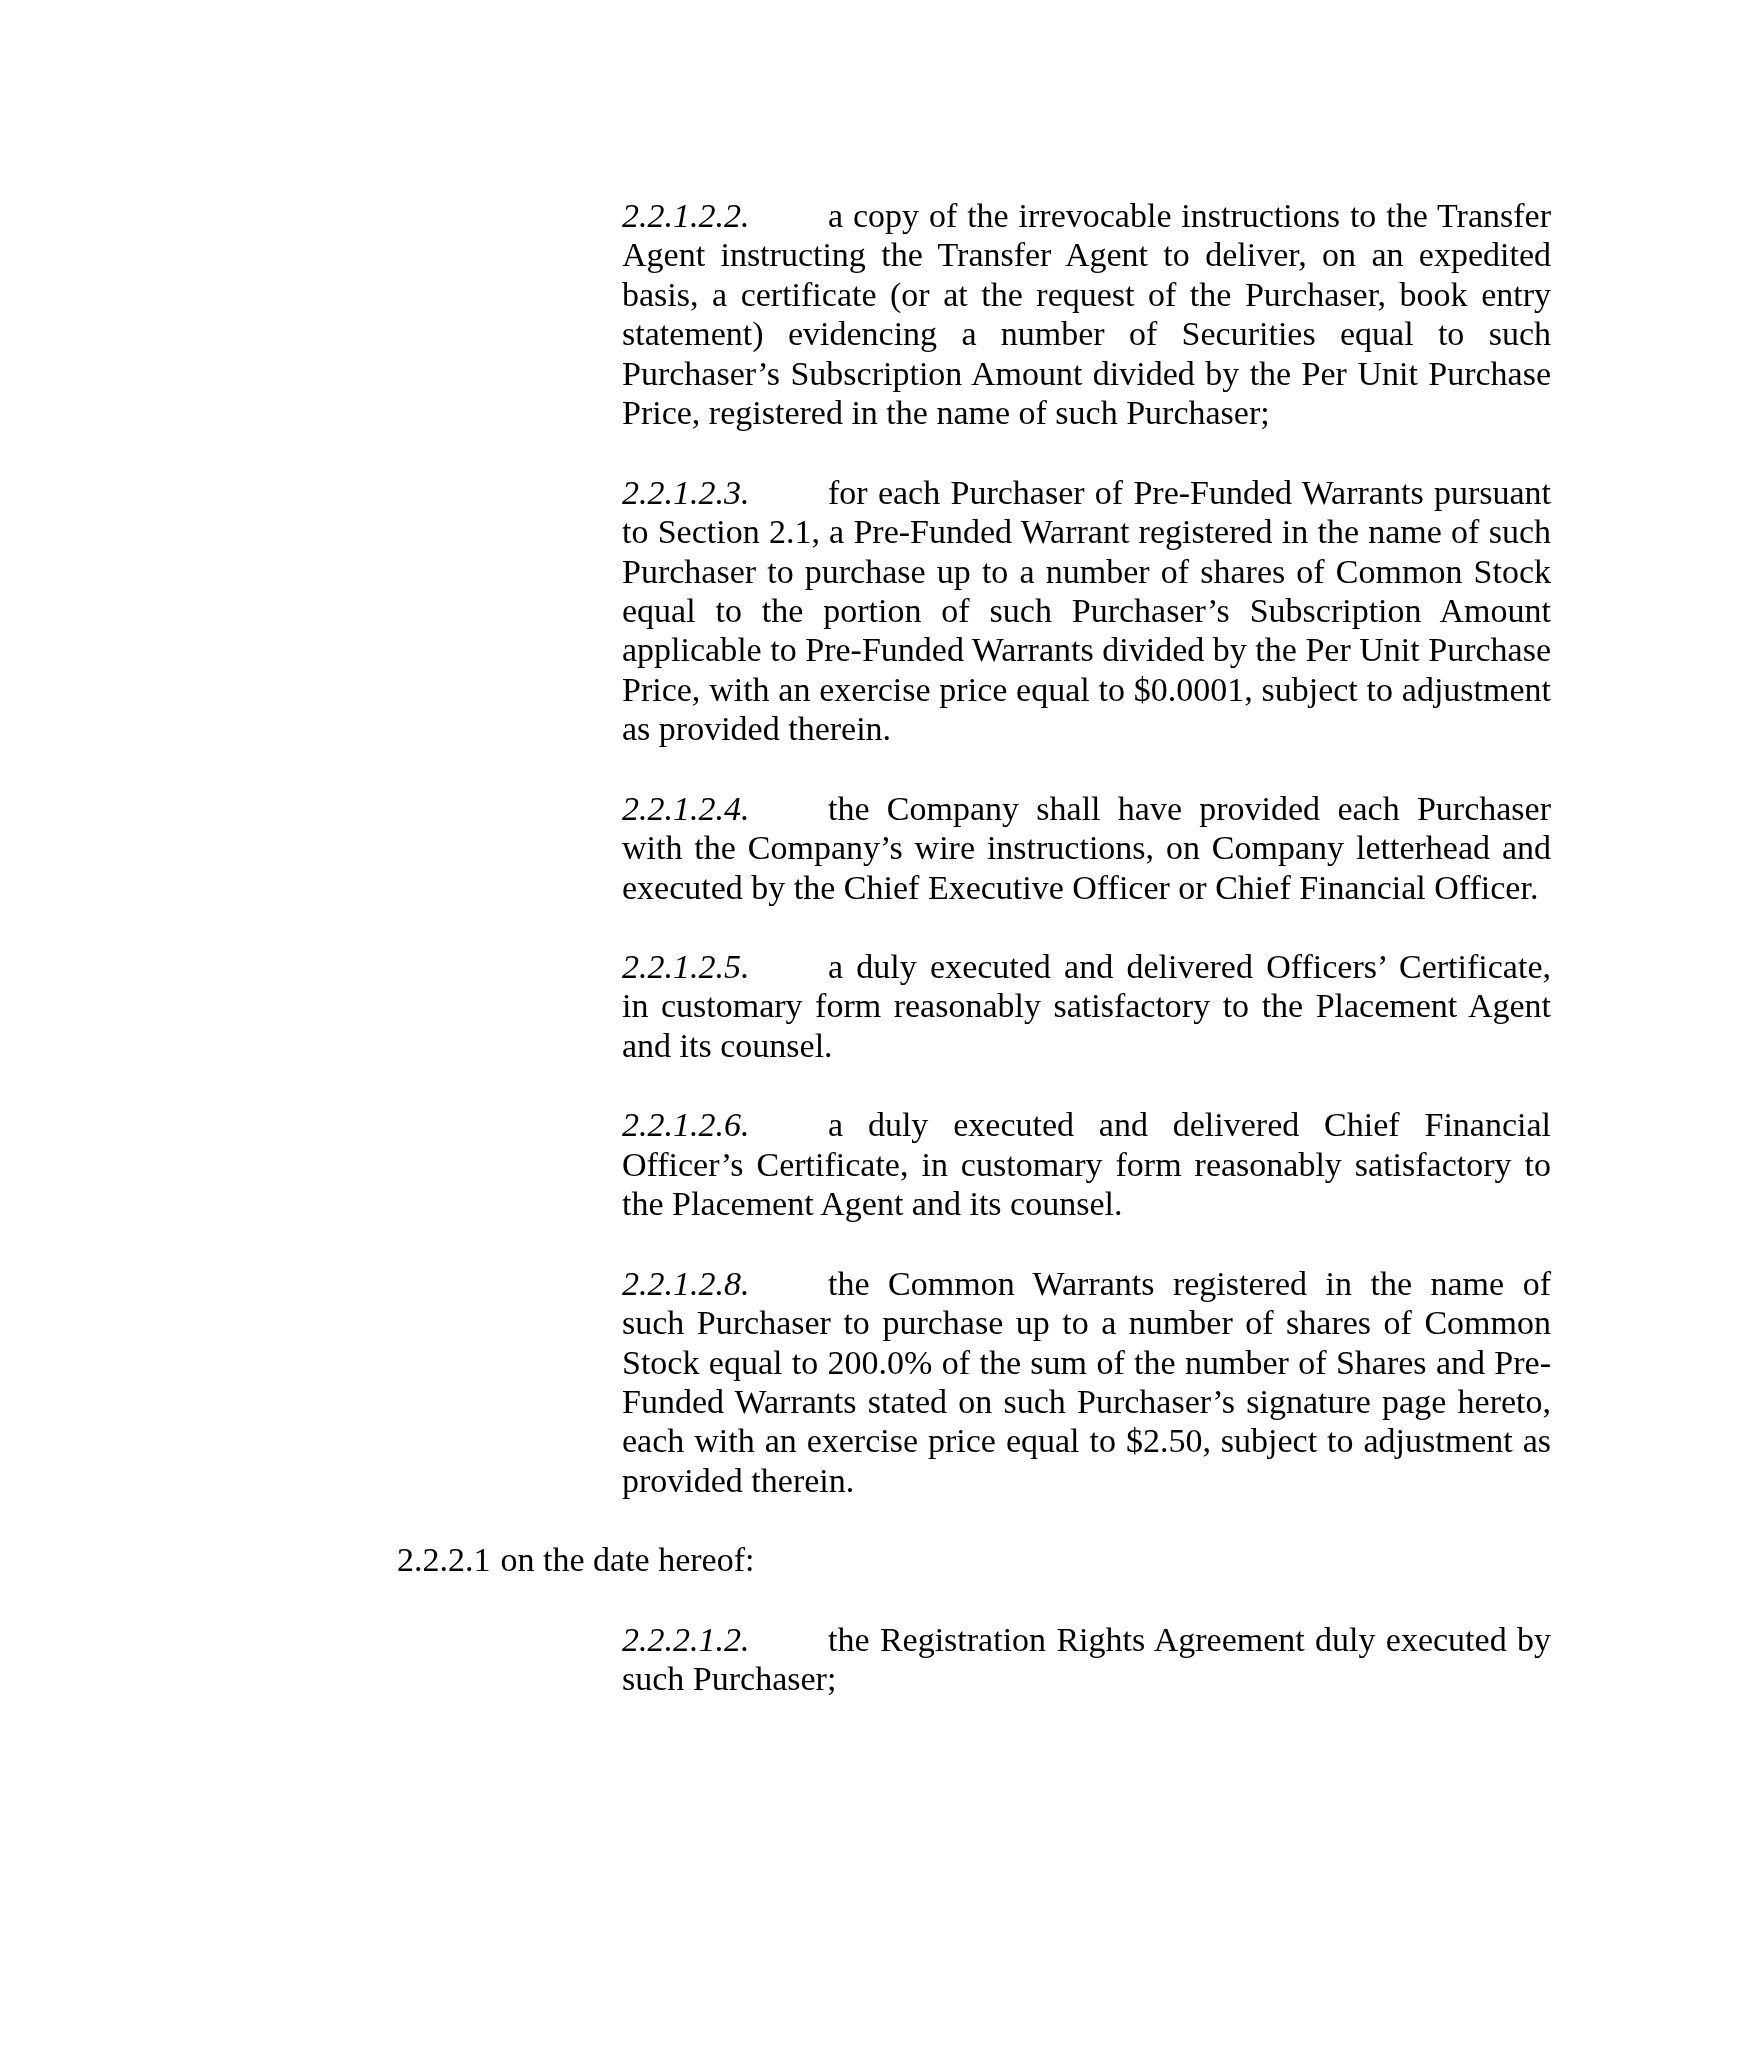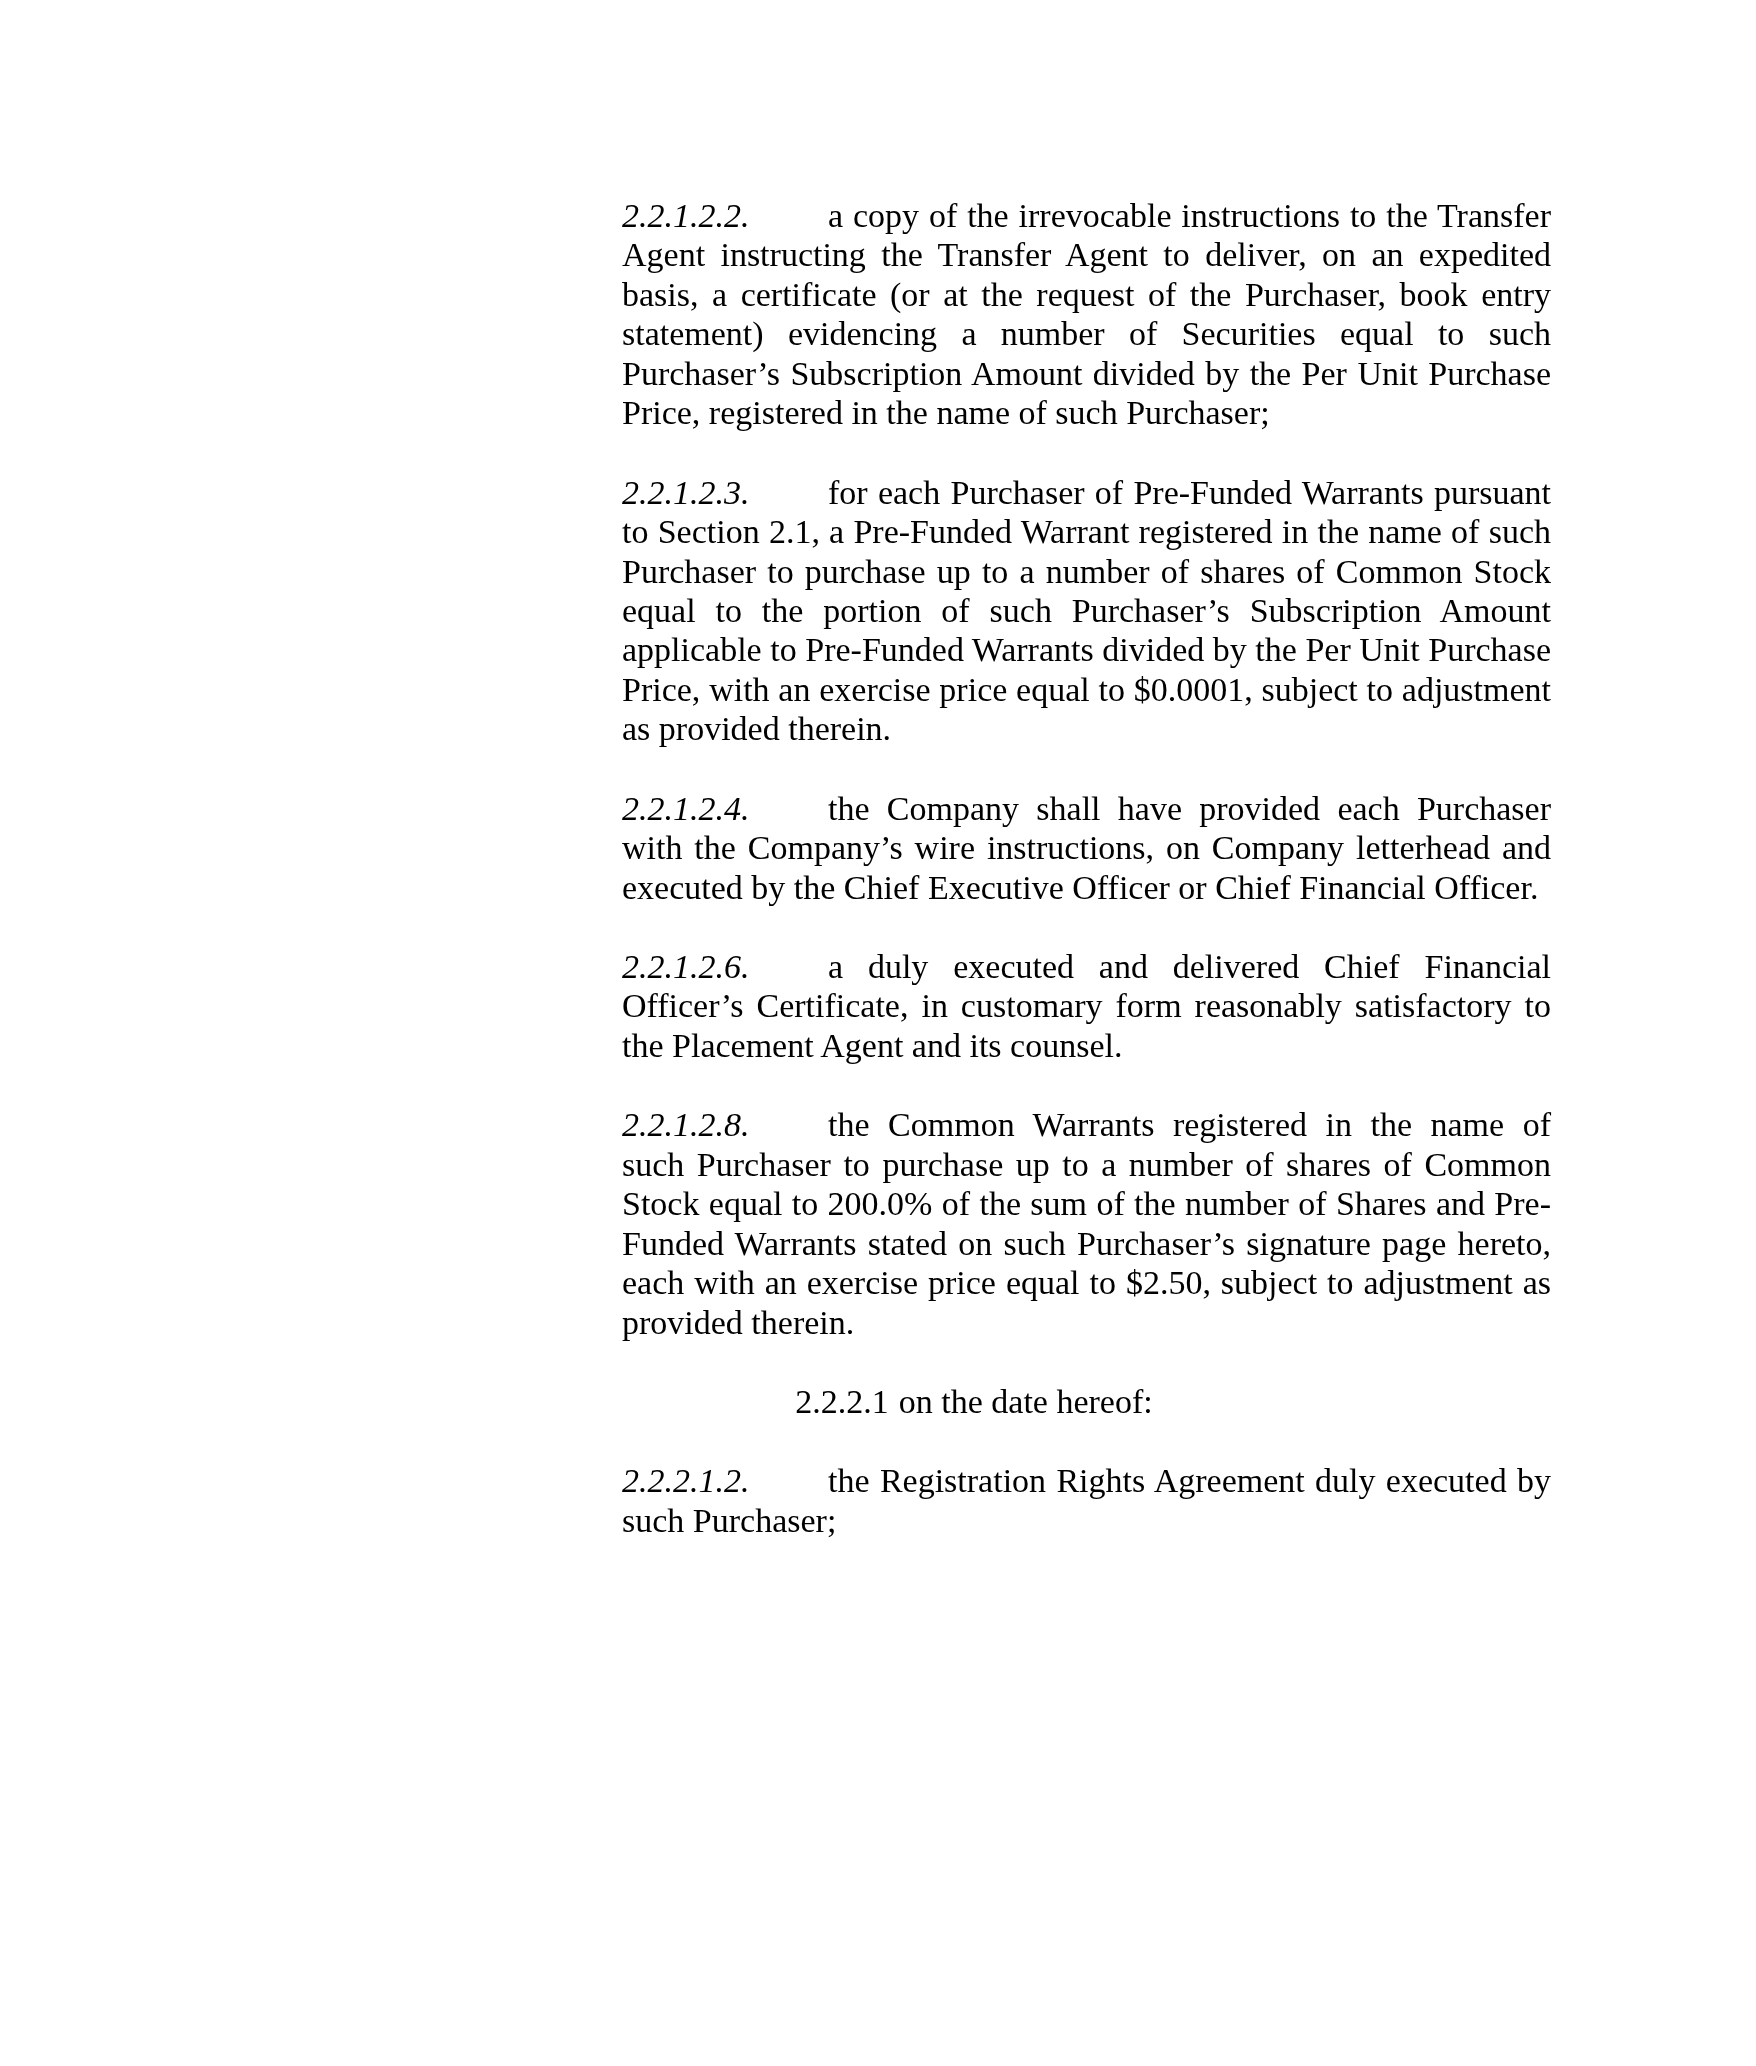--- a/index.html
+++ b/index.html
@@ -29,32 +29,33 @@
   .para.sub { margin-left: 310px; }
   .para.sub .num {
     display: inline-block;
     width: 206px;
     font-style: italic;
   }
   
   .para.body { text-indent: 101px; }
   .para.body .num { padding-right: 17.4px; }
   
-  .para.level1 { margin-left: 85px; text-align: center; }
+  .para.level1 { margin-left: 85px; text-align: left; }
   .para.level1 .num { padding-right: 10px; }
 </style>
 </head>
 <body>
 
 <div class="page">
 
   <div class="content" id="paragraphs">
       <p class="para sub"><span class="num">2.2.1.2.2.</span><span class="txt">a copy of the irrevocable instructions to the Transfer Agent instructing the Transfer Agent to deliver, on an expedited basis, a certificate (or at the request of the Purchaser, book entry statement) evidencing a number of Securities equal to such Purchaser’s Subscription Amount divided by the Per Unit Purchase Price, registered in the name of such Purchaser;</span></p>
       <p class="para sub"><span class="num">2.2.1.2.3.</span><span class="txt">for each Purchaser of Pre-Funded Warrants pursuant to Section 2.1, a Pre-Funded Warrant registered in the name of such Purchaser to purchase up to a number of shares of Common Stock equal to the portion of such Purchaser’s Subscription Amount applicable to Pre-Funded Warrants divided by the Per Unit Purchase Price, with an exercise price equal to $0.0001, subject to adjustment as provided therein.</span></p>
       <p class="para sub"><span class="num">2.2.1.2.4.</span><span class="txt">the Company shall have provided each Purchaser with the Company’s wire instructions, on Company letterhead and executed by the Chief Executive Officer or Chief Financial Officer.</span></p>
+      <p class="para sub"><span class="num">2.2.1.2.5.</span><span class="txt">a duly executed and delivered Officers’ Certificate, in customary form reasonably satisfactory to the Placement Agent and its counsel.</span></p>
       <p class="para sub"><span class="num">2.2.1.2.6.</span><span class="txt">a duly executed and delivered Chief Financial Officer’s Certificate, in customary form reasonably satisfactory to the Placement Agent and its counsel.</span></p>
       <p class="para sub"><span class="num">2.2.1.2.8.</span><span class="txt">the Common Warrants registered in the name of such Purchaser to purchase up to a number of shares of Common Stock equal to 200.0% of the sum of the number of Shares and Pre-Funded Warrants stated on such Purchaser’s signature page hereto, each with an exercise price equal to $2.50, subject to adjustment as provided therein.</span></p>
       <p class="para level1"><span class="num">2.2.2.1</span><span class="txt">on the date hereof:</span></p>
       <p class="para sub"><span class="num">2.2.2.1.2.</span><span class="txt">the Registration Rights Agreement duly executed by such Purchaser;</span></p>
     </div>
 
 </div>
 
 
 </body></html>

